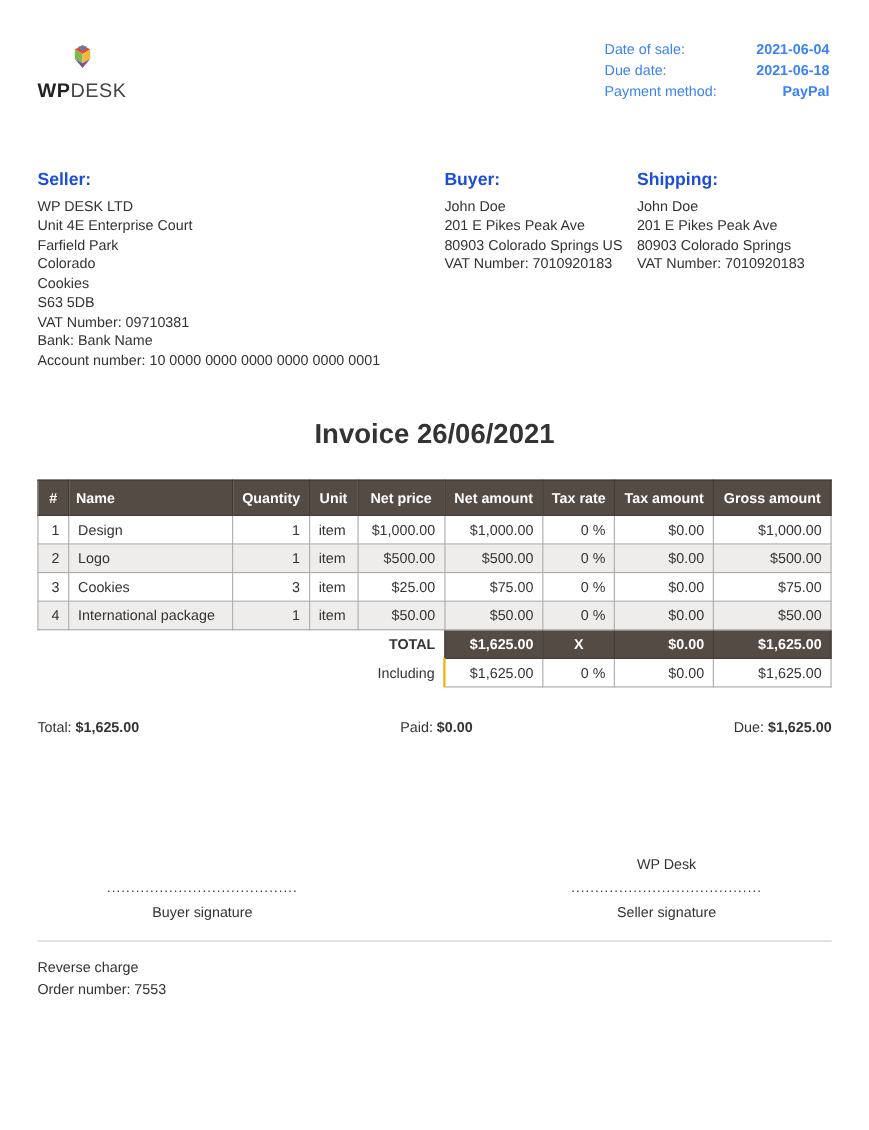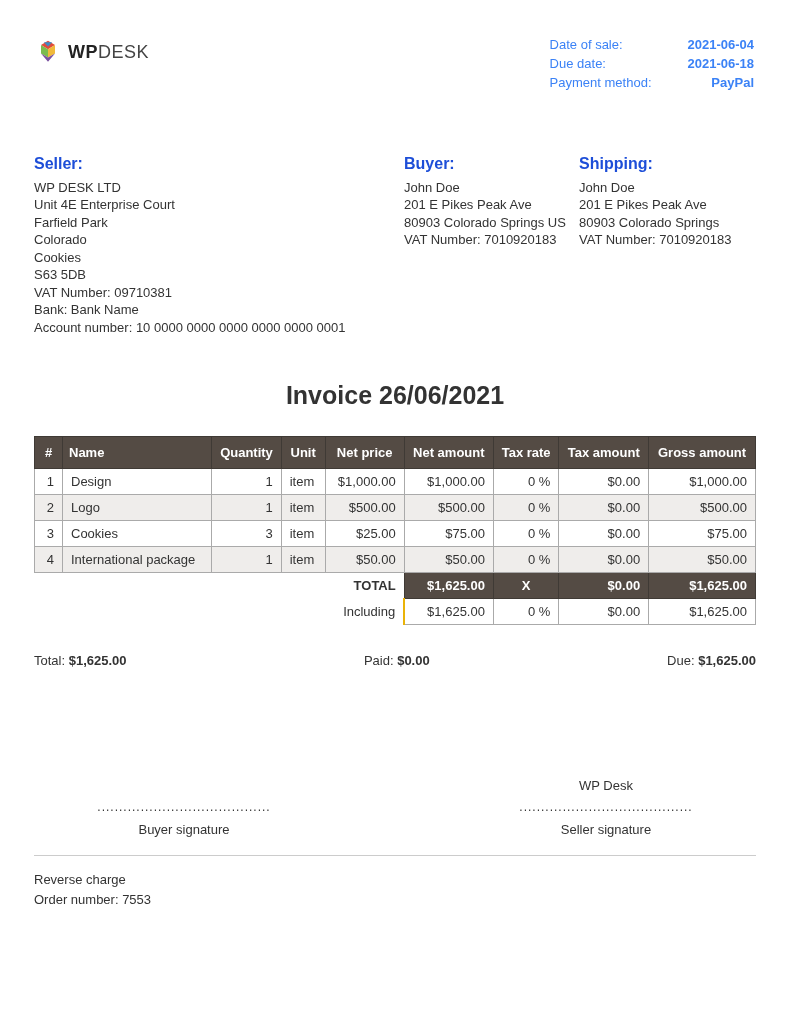--- a/index.html
+++ b/index.html
@@ -17,20 +17,21 @@
   .header {
     display: flex;
     justify-content: space-between;
     align-items: flex-start;
   }
   .logo {
     display: flex;
     align-items: center;
     gap: 6px;
     margin-top: 4px;
+    flex-direction: column;
   }
   .logo-mark {
     width: 28px;
     height: 28px;
   }
   .logo-text {
     font-size: 18px;
     font-weight: 400;
     letter-spacing: 0.5px;
     color: #444;

